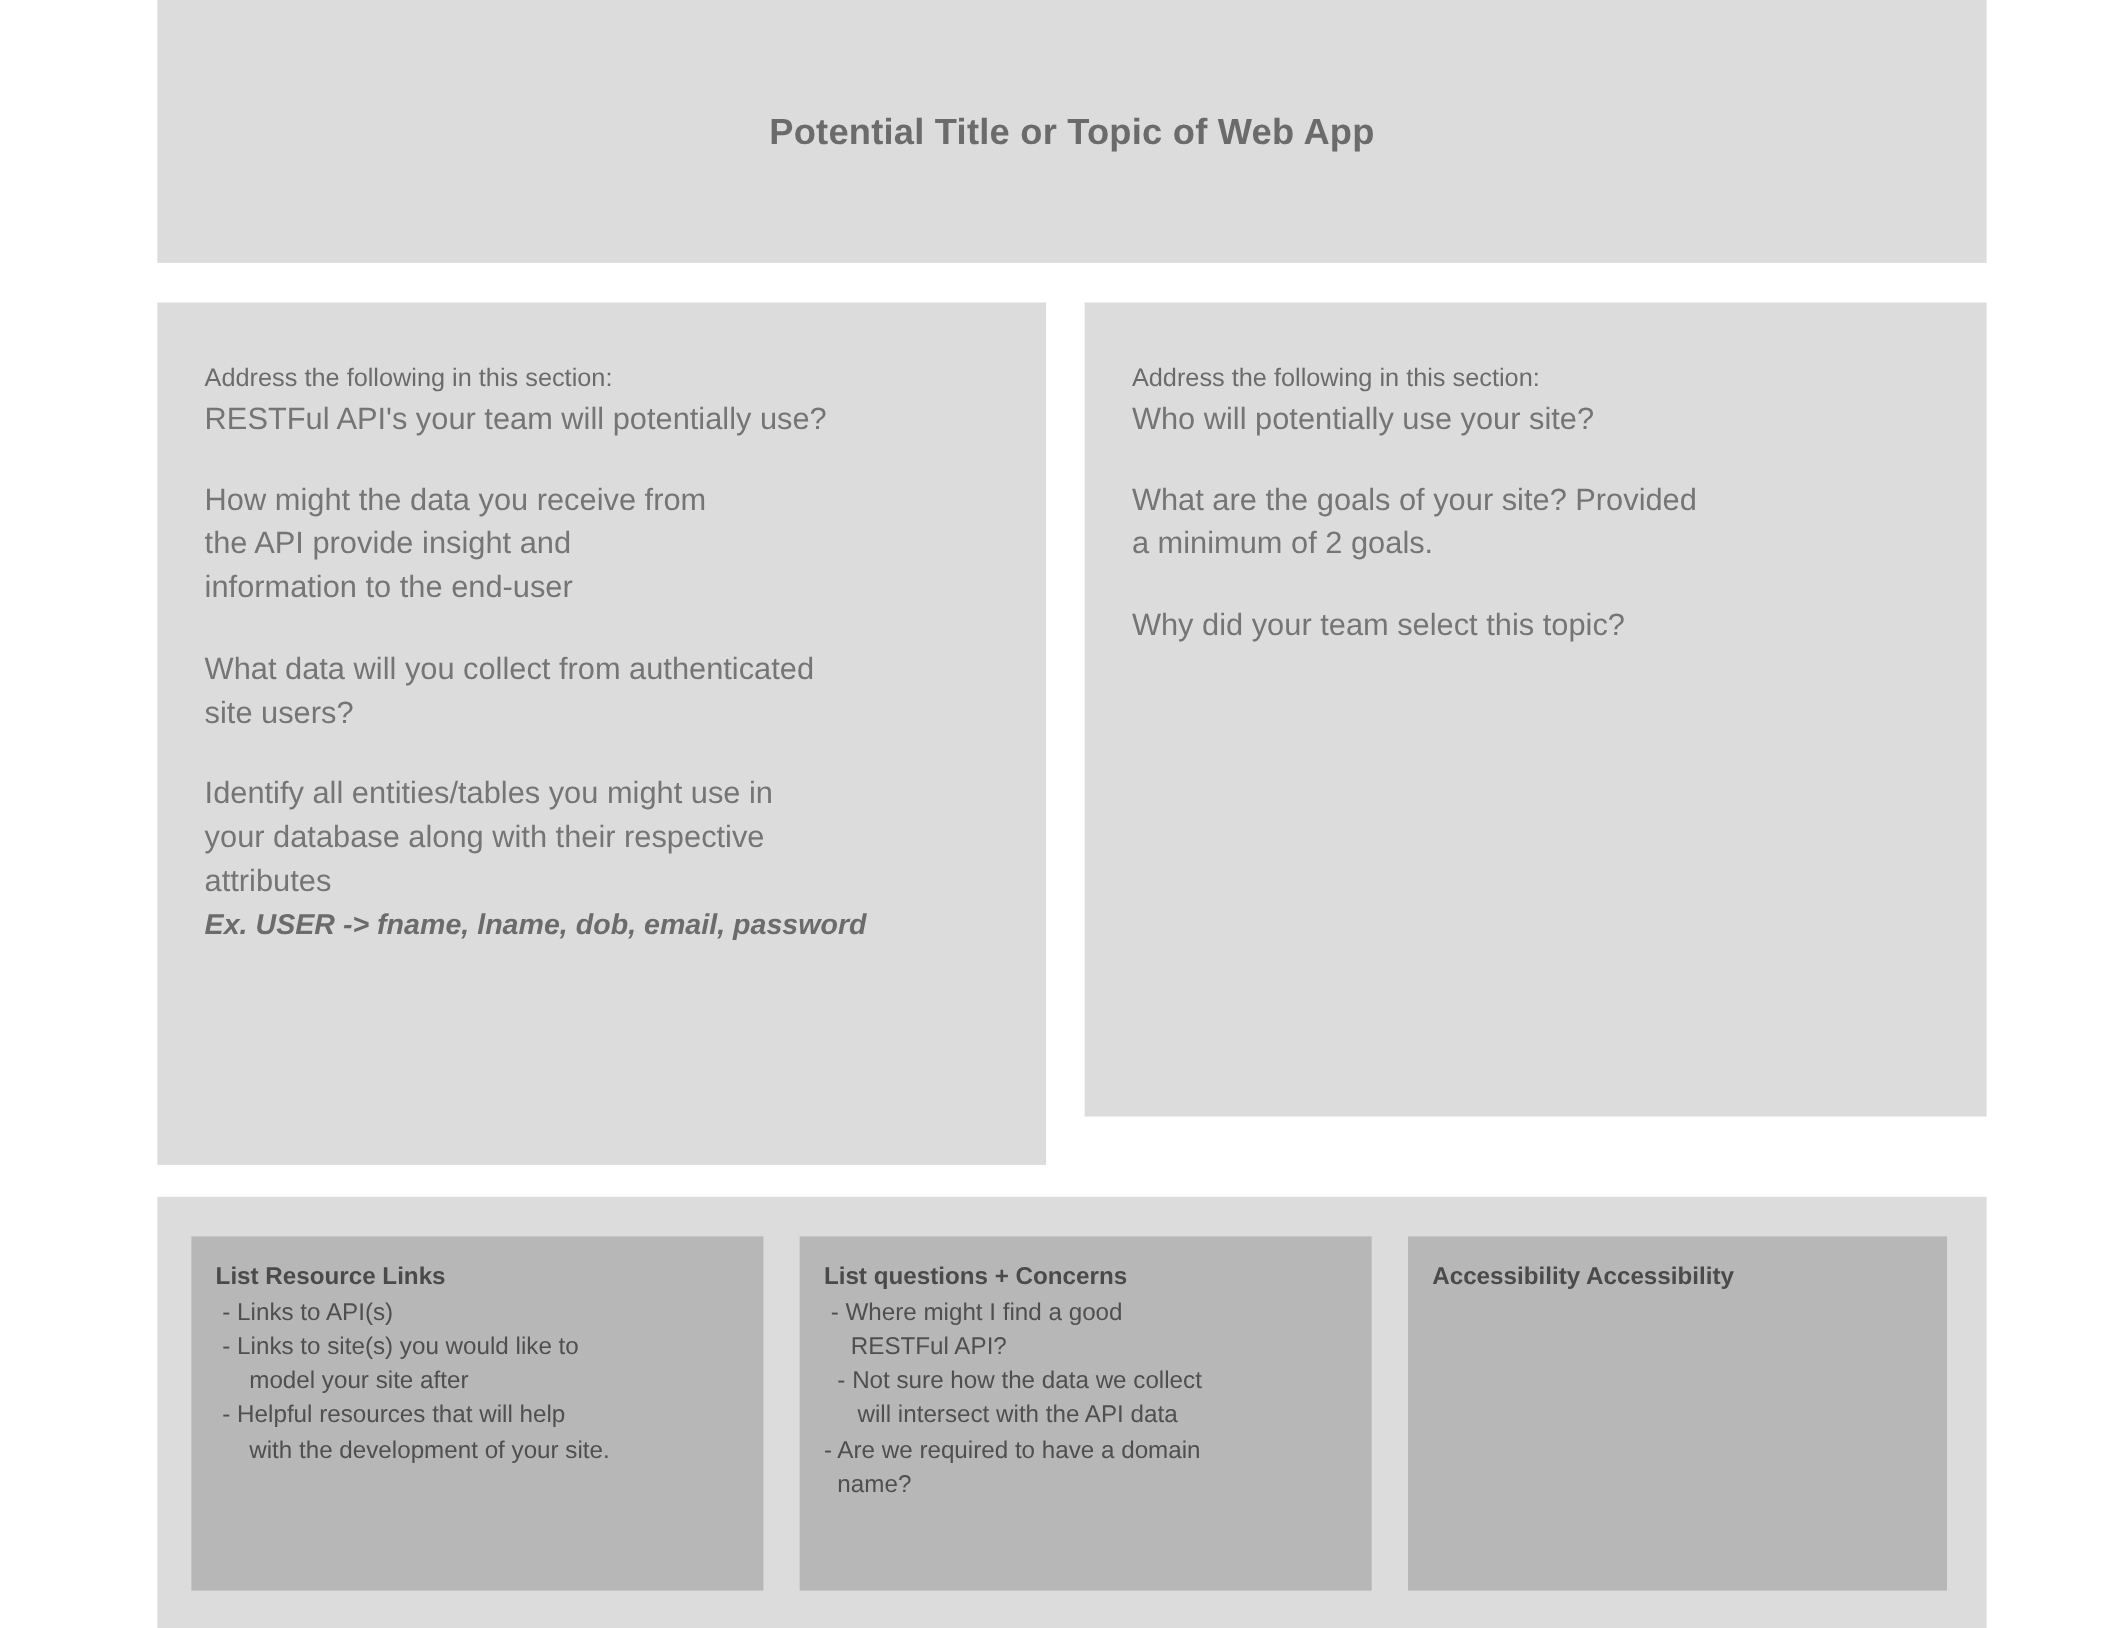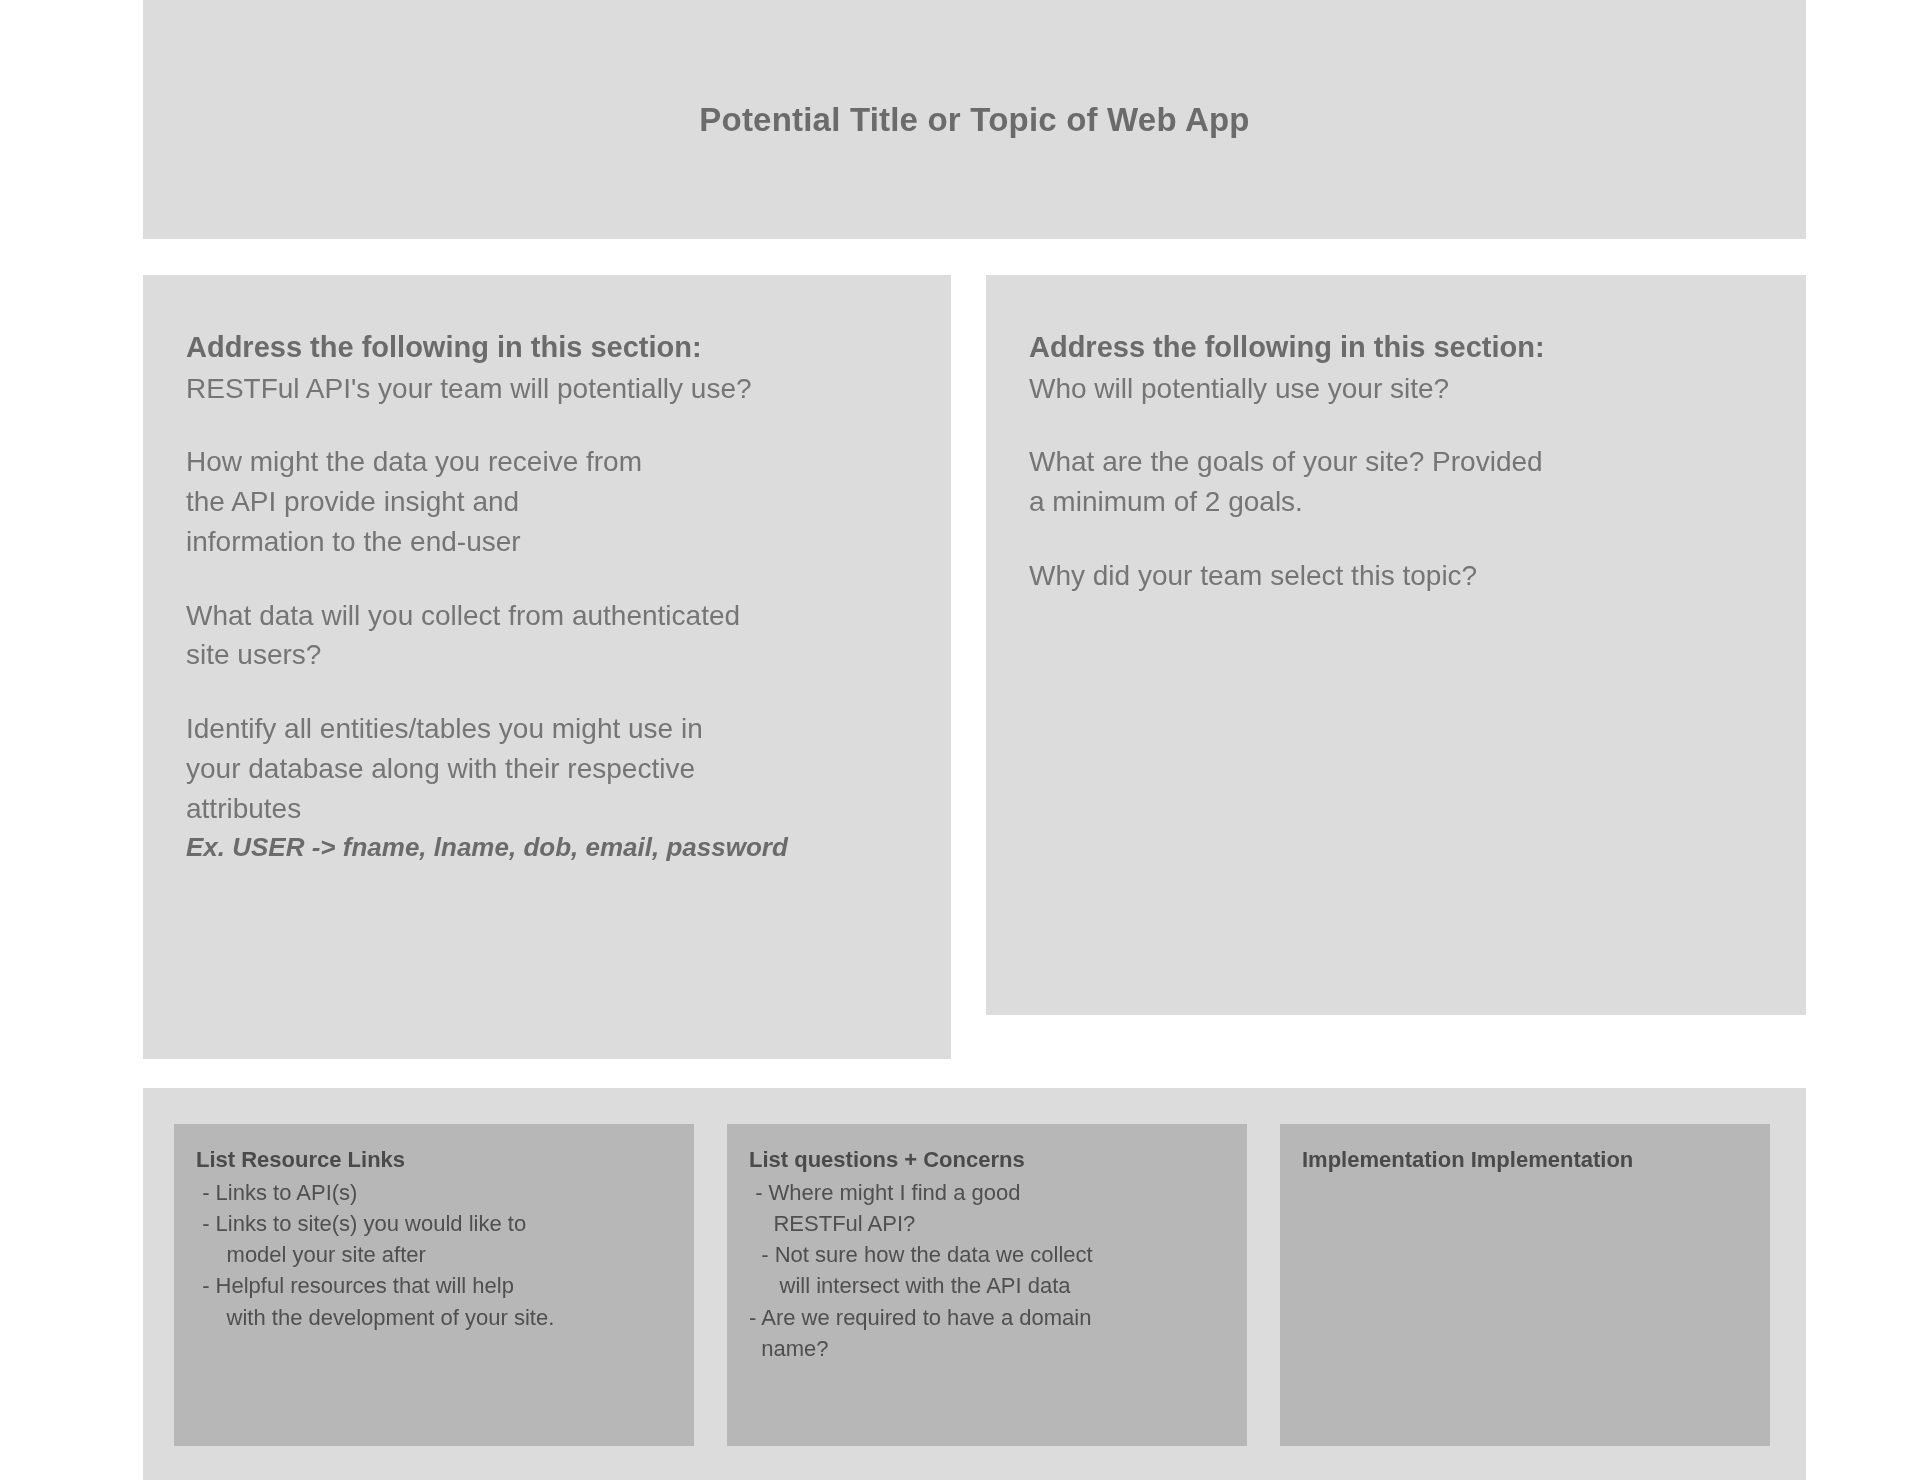--- a/index.html
+++ b/index.html
@@ -53,22 +53,22 @@
     width: 808px;
     height: 784px;
   }
   .panel-right {
     left: 986px;
     top: 275px;
     width: 820px;
     height: 740px;
   }
   .panel-heading {
-    font-size: 29px;
-    font-weight: bold;
+    font-size: 23px;
+    font-weight: normal;
     color: #6b6b6b;
     margin: 0 0 2px 0;
     line-height: 1.3;
   }
   .panel-para {
     font-size: 28px;
     line-height: 1.42;
     color: #757575;
     margin: 0;
     font-weight: 400;
@@ -172,18 +172,18 @@
       <div class="note-title">List questions + Concerns</div>
       <div class="note-line"> - Where might I find a good
     RESTFul API?</div>
       <div class="note-line">  - Not sure how the data we collect
      will intersect with the API data</div>
       <div class="note-line">- Are we required to have a domain
   name?</div>
     </div>
 
     <div class="note-card note-3">
-      <div class="note-title">Implementation Implementation</div>
+      <div class="note-title">Accessibility Accessibility</div>
     </div>
 
   </div>
 
 </div>
 
 </body></html>

